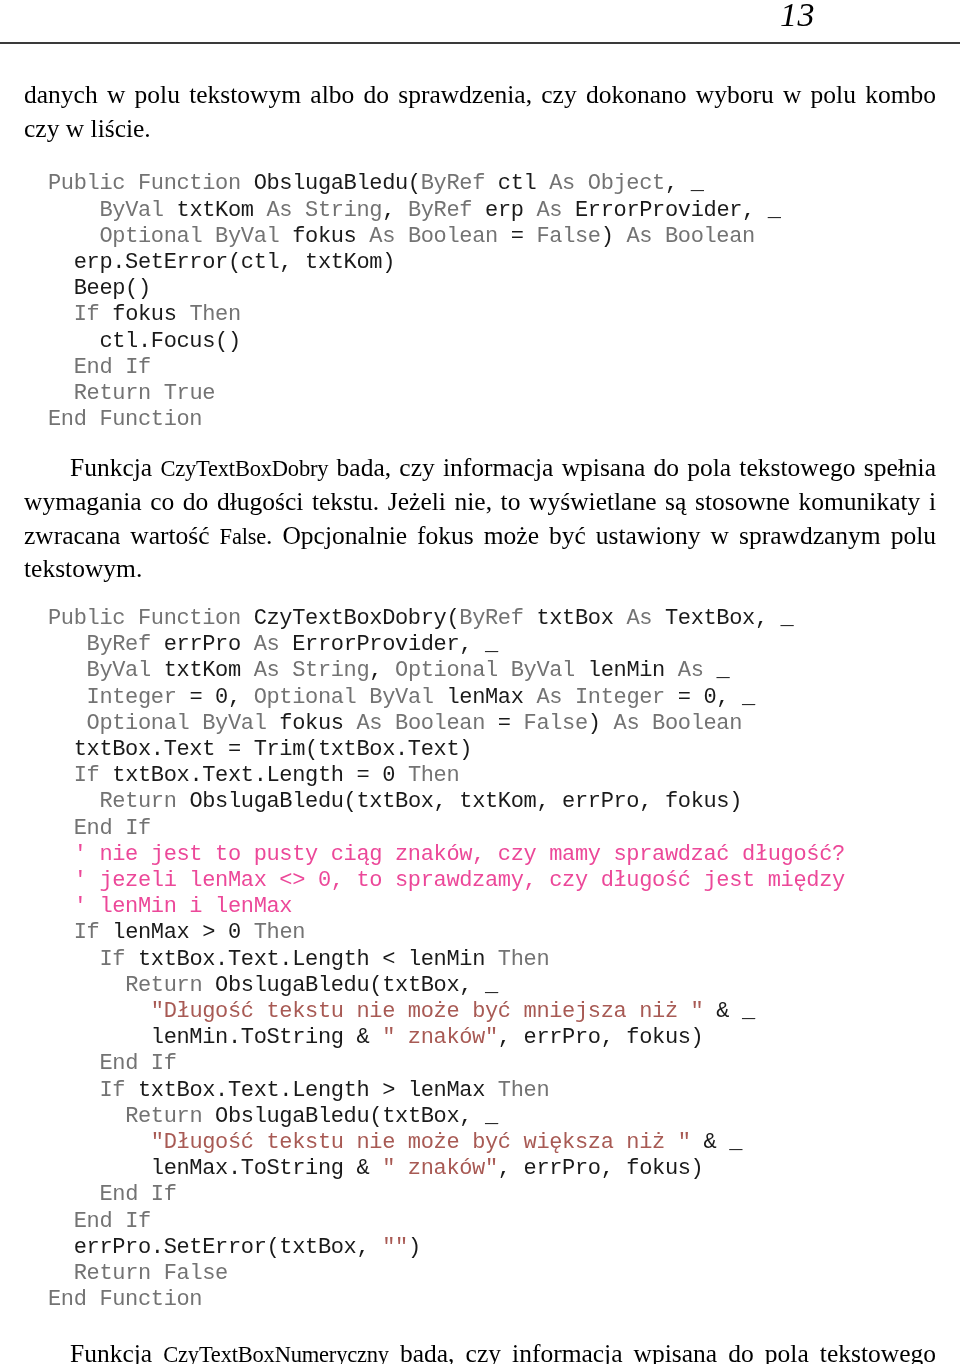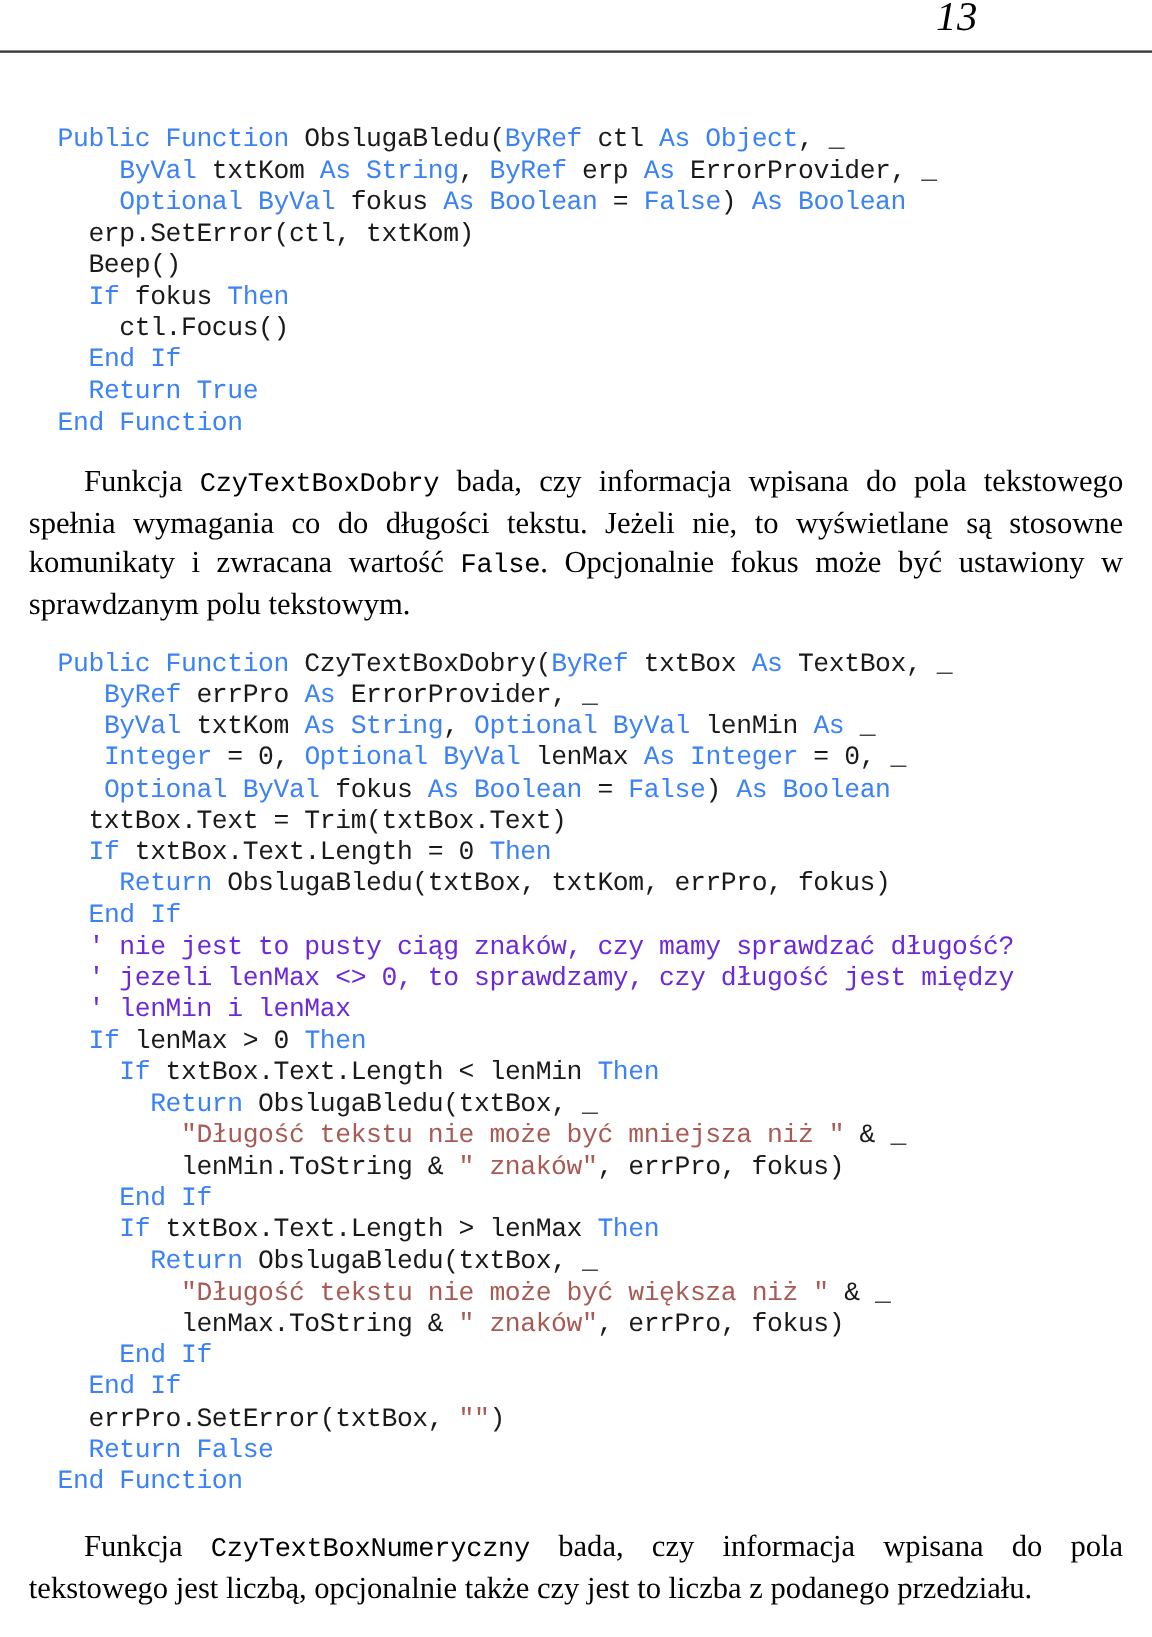--- a/index.html
+++ b/index.html
@@ -59,57 +59,58 @@
     text-align: justify;
     color: #000;
     margin: 0 24px 0 24px;
     font-stretch: condensed;
     transform-origin: left top;
   }
   .para.indent-first {
     text-indent: 46px;
   }
   .para .code-inline {
-    font-family: Liberation Mono, monospace;
+    font-family: Liberation Serif, serif;
     font-size: 22.5px;
     letter-spacing: -0.2px;
   }
 
   
   .codeblock {
     font-family: "Liberation Mono", "DejaVu Sans Mono", monospace;
     font-size: 22px;
     line-height: 26.2px;
     white-space: pre;
     margin: 0;
     padding: 0 0 0 48px;
     color: #1a1a1a;
     letter-spacing: -0.35px;
   }
   .codeblock .ln { display: block; min-height: 26.2px; }
 
-  .kw   { color: #3b82f6; }   
+  .kw   { color: #737373; }   
   .id   { color: #1a1a1a; }   
   .str  { color: #a85a54; }   
-  .cmt  { color: #6d28d9; }
+  .cmt  { color: #ec4899; }
   .sp-18 { height: 18px; }
   .sp-20 { height: 20px; }
   .sp-24 { height: 24px; }
   .sp-26 { height: 26px; }
 </style>
 </head>
 <body>
 
 <div class="page-header">
   <div class="page-number">13</div>
   <div class="header-rule"></div>
 </div>
 
 <div class="doc-body">
 
+  <p class="para">danych w polu tekstowym albo do sprawdzenia, czy dokonano wyboru w polu kombo czy w liście.</p>
 
   <div class="sp-26"></div>
 
   <pre class="codeblock" id="code-1"><span class="ln"><span class="kw">Public Function </span><span class="id">ObslugaBledu(</span><span class="kw">ByRef</span><span class="id"> ctl </span><span class="kw">As Object</span><span class="id">, _</span></span><span class="ln"><span class="id">    </span><span class="kw">ByVal</span><span class="id"> txtKom </span><span class="kw">As String</span><span class="id">, </span><span class="kw">ByRef</span><span class="id"> erp </span><span class="kw">As</span><span class="id"> ErrorProvider, _</span></span><span class="ln"><span class="id">    </span><span class="kw">Optional ByVal</span><span class="id"> fokus </span><span class="kw">As Boolean</span><span class="id"> = </span><span class="kw">False</span><span class="id">) </span><span class="kw">As Boolean</span></span><span class="ln"><span class="id">  erp.SetError(ctl, txtKom)</span></span><span class="ln"><span class="id">  Beep()</span></span><span class="ln"><span class="id">  </span><span class="kw">If</span><span class="id"> fokus </span><span class="kw">Then</span></span><span class="ln"><span class="id">    ctl.Focus()</span></span><span class="ln"><span class="id">  </span><span class="kw">End If</span></span><span class="ln"><span class="id">  </span><span class="kw">Return True</span></span><span class="ln"><span class="kw">End Function</span></span></pre>
 
   <div class="sp-18"></div>
 
   <p class="para indent-first"><span>Funkcja </span><span class="code-inline">CzyTextBoxDobry</span><span> bada, czy informacja wpisana do pola tekstowego spełnia wymagania co do długości tekstu. Jeżeli nie, to wyświetlane są stosowne komunikaty i zwracana  wartość </span><span class="code-inline">False</span><span>. Opcjonalnie fokus może być ustawiony w sprawdzanym polu tekstowym.</span></p>
 
   <div class="sp-20"></div>

